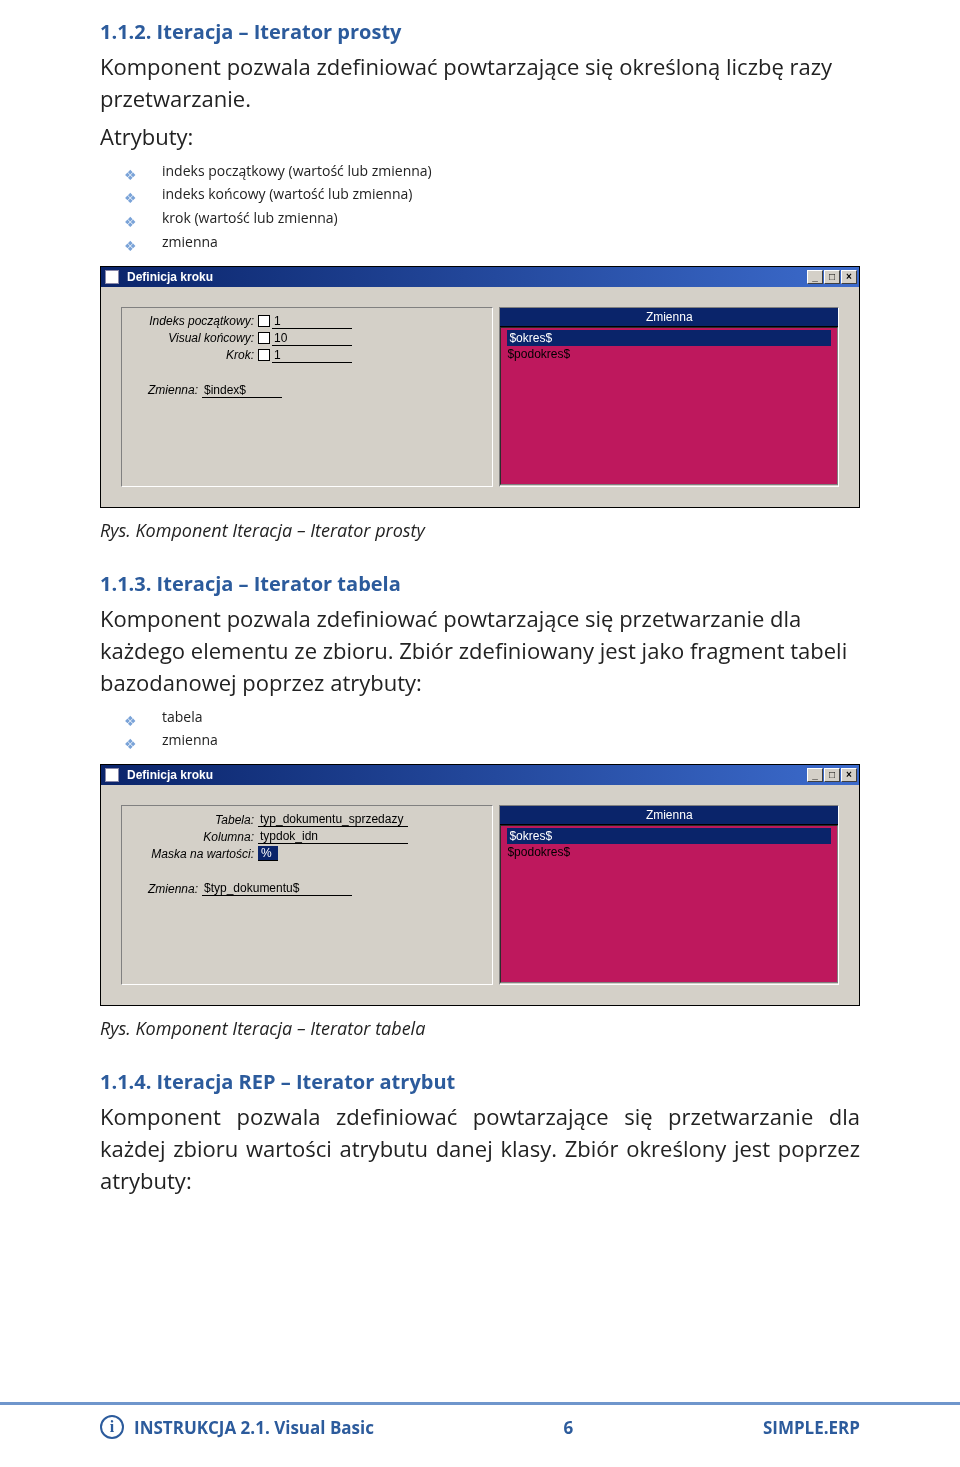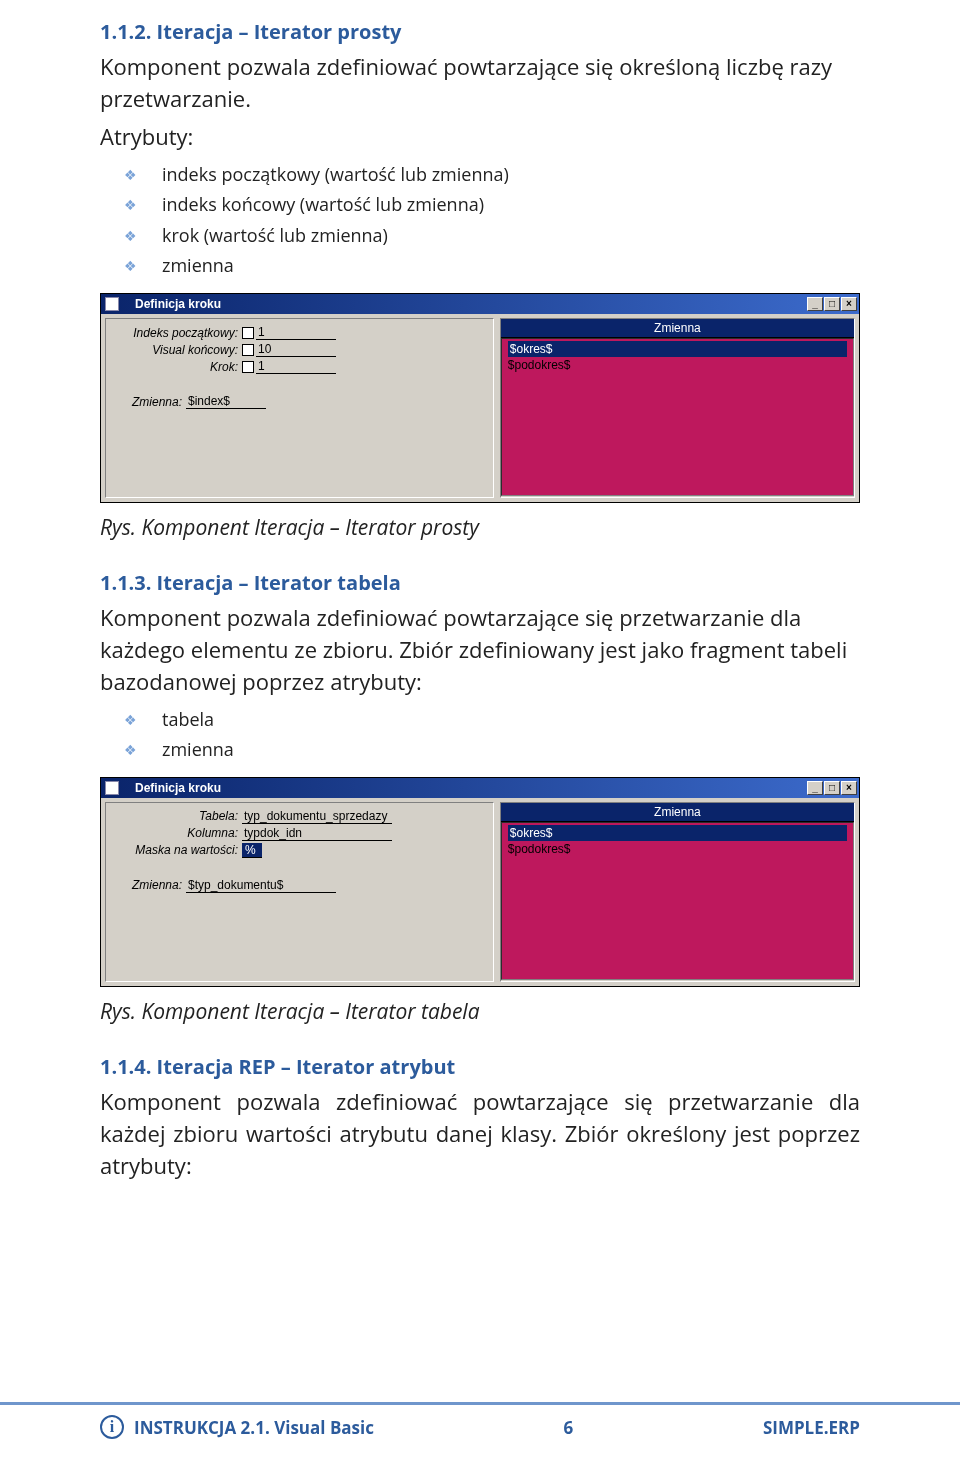--- a/index.html
+++ b/index.html
@@ -27,37 +27,37 @@
     margin-bottom: 6px;
   }
   p.body-text.justify { text-align: justify; }
   ul.bullets {
     list-style: none;
     margin: 6px 0 12px 0;
     padding-left: 10px;
   }
   ul.bullets li {
     color: #222;
-    font-size: 18px;
+    font-size: 14px;
     line-height: 1.7;
     padding-left: 52px;
     position: relative;
   }
   ul.bullets li::before {
     content: "❖";
     position: absolute;
     left: 14px;
     color: #7aa3d8;
     font-size: 14px;
     top: 4px;
   }
   .caption {
     font-style: italic;
     color: #222;
-    font-size: 21px;
+    font-size: 18px;
     margin: 10px 0 28px 0;
   }
 
   
   .win {
     border: 1px solid #000;
     background: #d4d0c8;
     margin: 4px 0 8px 0;
     font-family: Tahoma, Arial, sans-serif;
     font-size: 12px;
@@ -67,42 +67,42 @@
     background: linear-gradient(to right, #0a246a, #3c6bcc);
     color: #fff;
     display: flex;
     align-items: center;
     justify-content: space-between;
     height: 20px;
     padding: 0 2px 0 4px;
     font-weight: 700;
     font-size: 12px;
   }
-  .titlebar .title { display: flex; align-items: center; gap: 16px; }
+  .titlebar .title { display: flex; align-items: center; gap: 8px; }
   .titlebar .title .ticon {
     width: 14px; height: 14px;
     background: #fff;
     display: inline-block;
     border: 1px solid #88a;
   }
   .winbtns { display: flex; gap: 1px; }
   .winbtns .wb {
     width: 16px; height: 14px;
     background: #d4d0c8;
     border: 1px solid #fff;
     border-right-color: #404040;
     border-bottom-color: #404040;
     text-align: center;
     font-family: Arial, sans-serif;
     font-size: 10px;
     line-height: 12px;
     color: #000;
   }
   .win-body {
-    padding: 4px;
+    padding: 20px;
     display: flex;
     gap: 6px;
   }
   .panel {
     border: 1px solid #808080;
     border-right-color: #fff;
     border-bottom-color: #fff;
     background: #d4d0c8;
     flex: 1;
     min-height: 180px;

